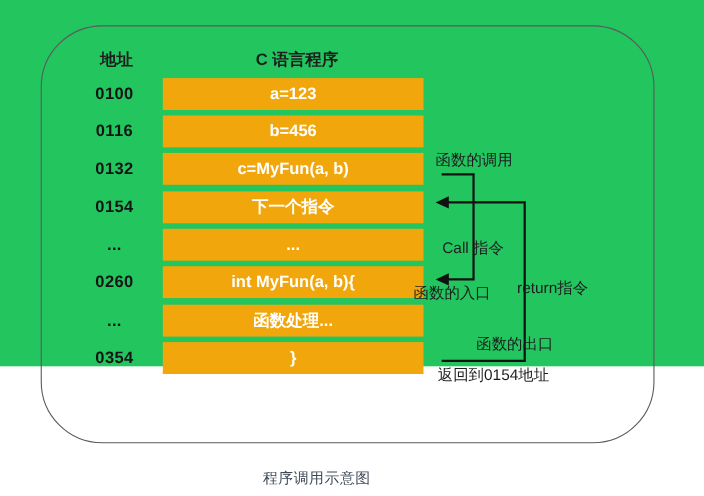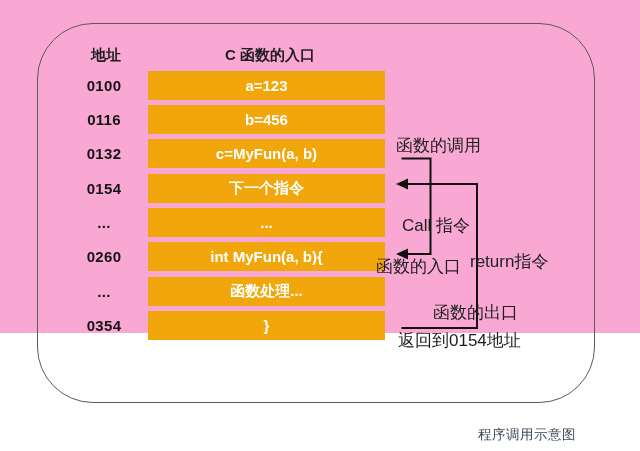--- a/index.html
+++ b/index.html
@@ -1,18 +1,18 @@
 <!DOCTYPE html>
 <html><head>
 <meta charset="utf-8">
 <style>
   html,body{margin:0;padding:0;background:#ffffff;}
   body{width:640px;height:451px;overflow:hidden;
        font-family:"Liberation Sans","DejaVu Sans",sans-serif;}
-  .stage{position:relative;width:640px;height:333px;background:#f9a8d4;}
+  .stage{position:relative;width:640px;height:333px;background:#22c55e;}
 
   
   .frame{position:absolute;left:37px;top:23px;width:558px;height:380px;
          border:1.5px solid #5a5a5a;border-radius:56px;box-sizing:border-box;}
 
   
   .col-header{position:absolute;font-size:15px;color:#1d1d1f;font-weight:600;
               height:18px;line-height:18px;text-align:center;}
   .hdr-addr{left:58px;top:46px;width:96px;}
   .hdr-prog{left:150px;top:46px;width:240px;}
@@ -32,42 +32,42 @@
         font-size:15px;font-weight:700;color:#141414;letter-spacing:0.3px;}
   .bar{position:absolute;left:148px;top:0;width:237px;height:29px;
        background:#F1A70B;color:#ffffff;display:flex;align-items:center;
        justify-content:center;font-size:15px;font-weight:600;}
 
   
   .arrows{position:absolute;left:0;top:0;width:640px;height:451px;
           pointer-events:none;}
 
   
-  .note{position:absolute;font-size:17px;color:#1d1d1f;white-space:nowrap;
+  .note{position:absolute;font-size:14px;color:#1d1d1f;white-space:nowrap;
         line-height:13px;}
   .note-call-label{left:396px;top:139px;}
   .note-call-instr{left:402px;top:219px;}
   .note-return-instr{left:470px;top:219px;margin-top:36px;}
   .note-entry{left:376px;top:260px;}
   .note-exit{left:397px;top:306px;padding-left:36px;}
   .note-return-to{left:398px;top:334px;}
 
   
-  .caption{position:absolute;left:0;top:426px;width:576px;text-align:right;
+  .caption{position:absolute;left:0;top:426px;width:576px;text-align:center;
            font-size:13.5px;color:#3e4a57;letter-spacing:0.5px;}
 </style>
 </head>
 <body>
 
 <div class="stage">
 
   <div class="frame"></div>
 
   <div class="col-header hdr-addr">地址</div>
-  <div class="col-header hdr-prog">C 函数的入口</div>
+  <div class="col-header hdr-prog">C 语言程序</div>
 
   <div id="rows">
     <div class="mem-row">
       <span class="addr">0100</span>
       <span class="bar">a=123</span>
     </div>
     <div class="mem-row">
       <span class="addr">0116</span>
       <span class="bar">b=456</span>
     </div>

